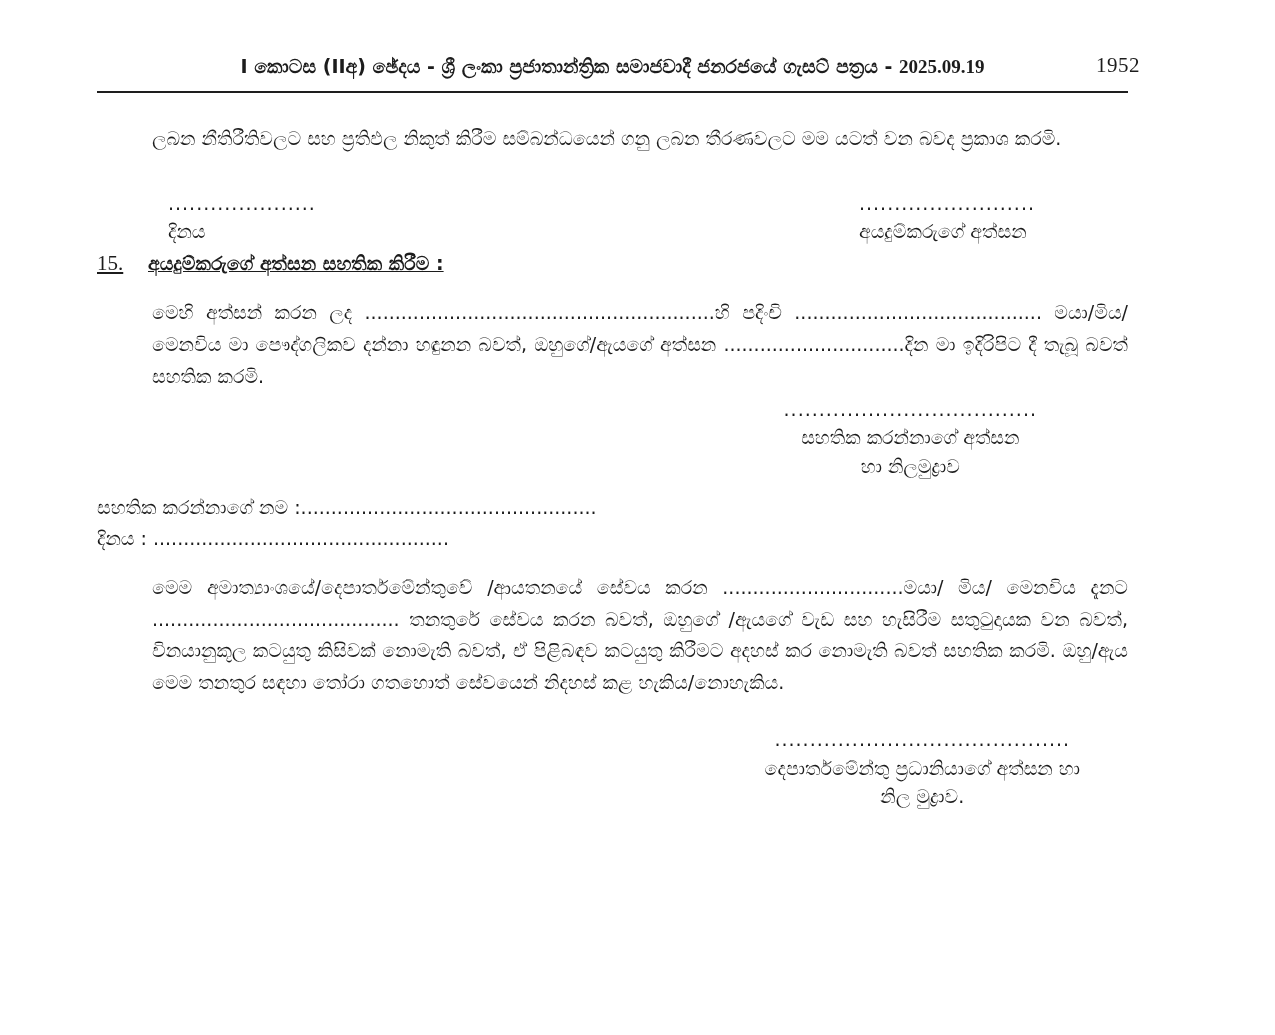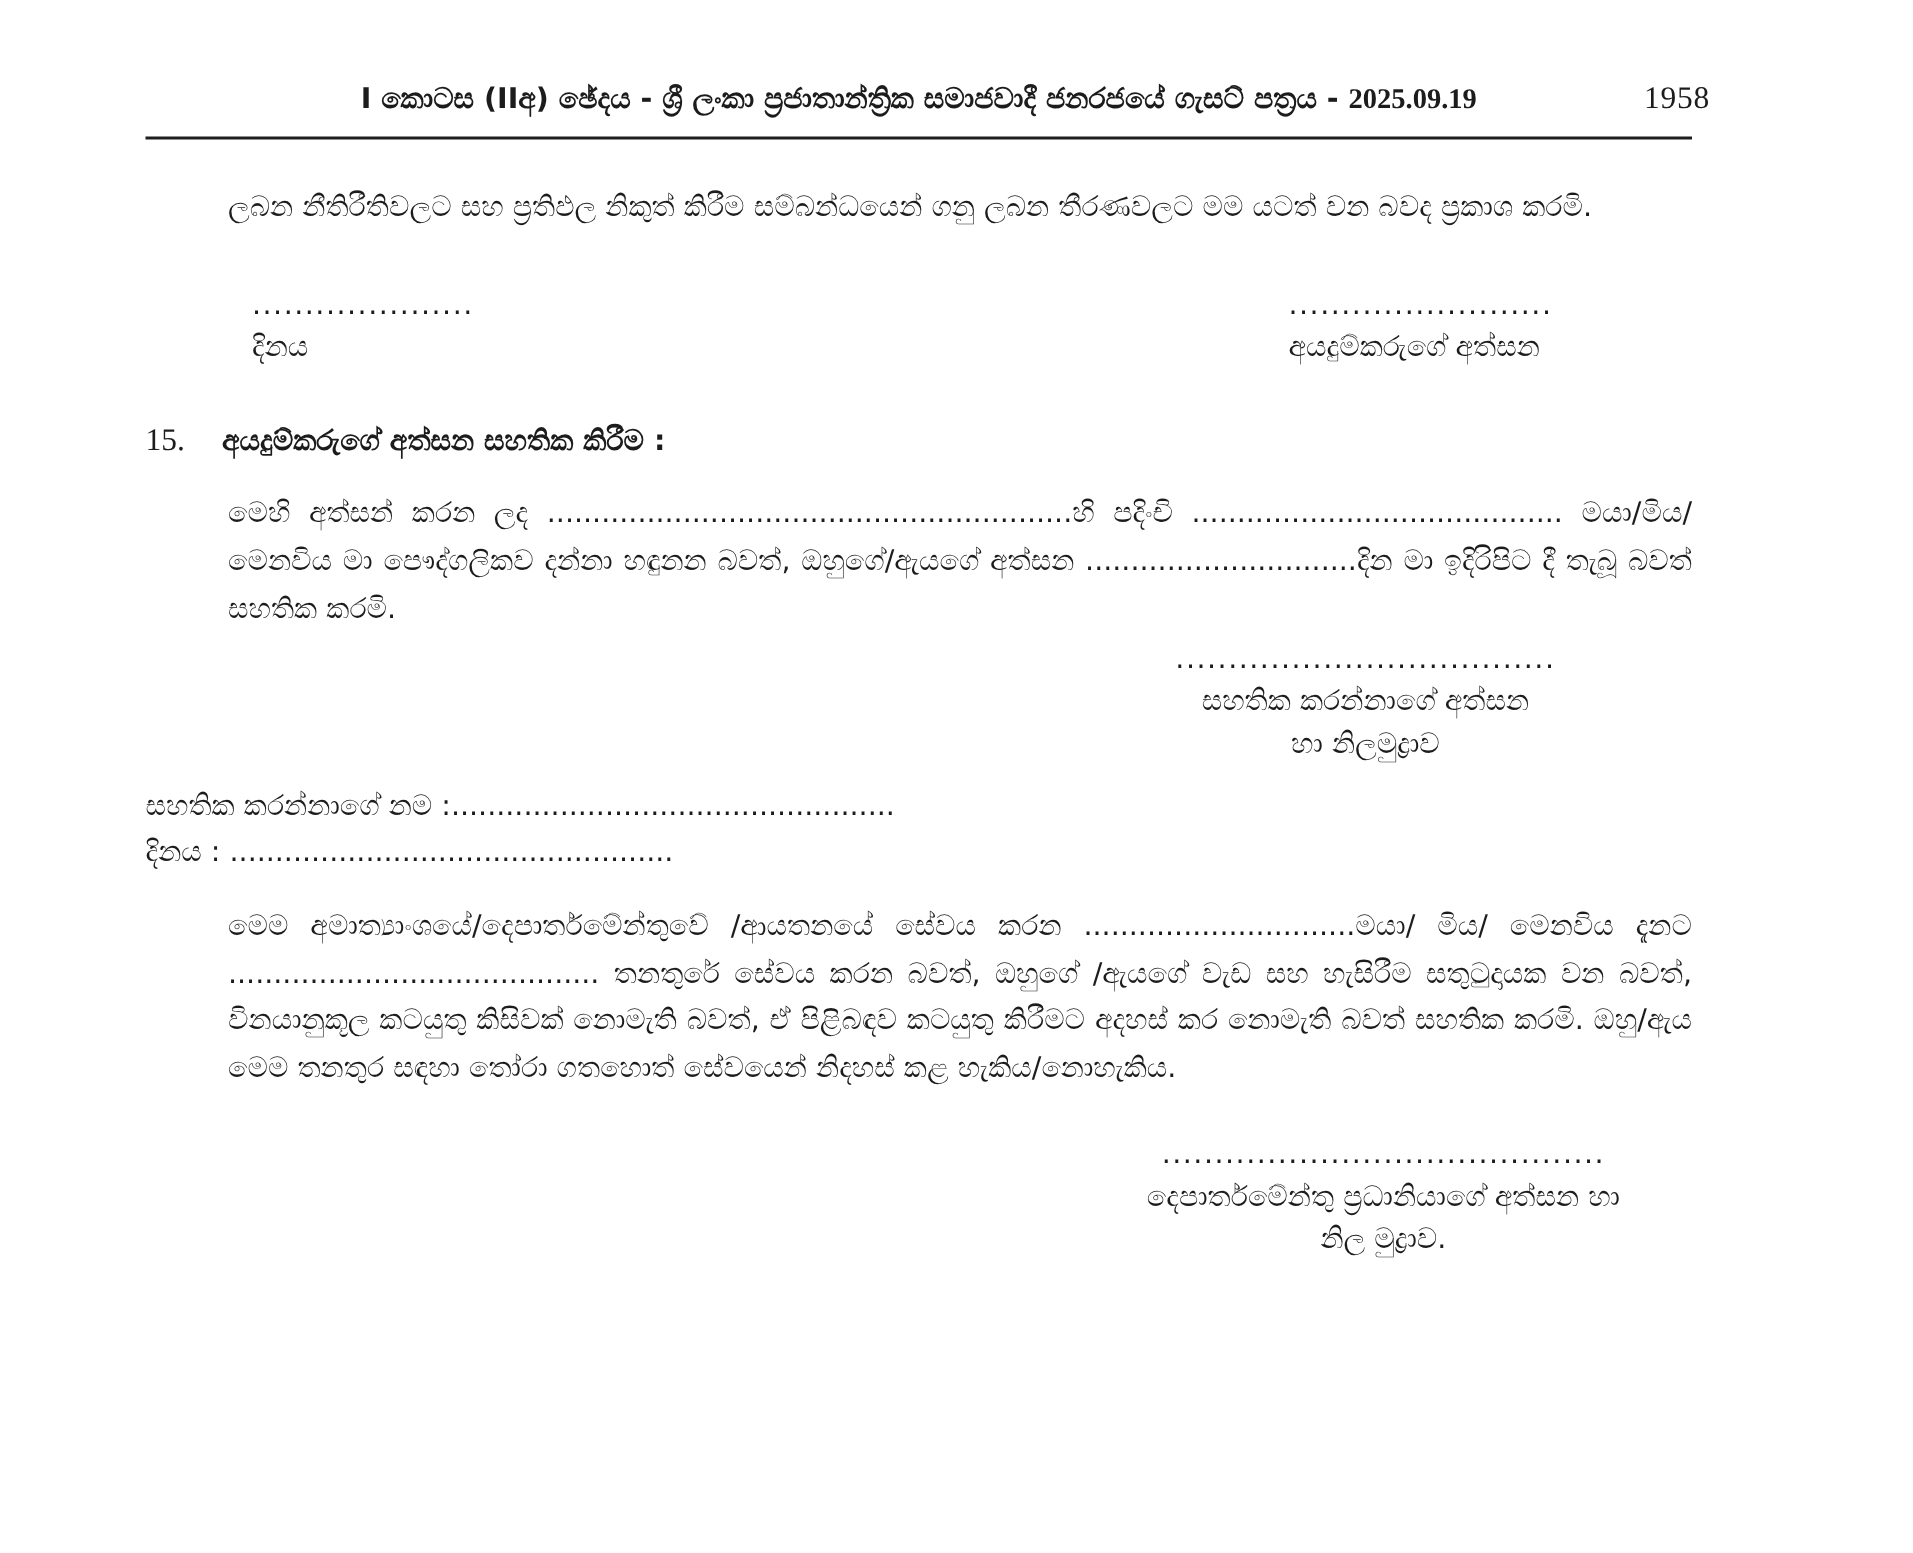--- a/index.html
+++ b/index.html
@@ -26,21 +26,21 @@
   .par { text-align:justify; margin-left:55px; }
   .par.first { margin-top:30px; }
 
   
   .sig-row { display:flex; justify-content:space-between; margin-top:34px; line-height:1.5; }
   .sig-row .item.left  { margin-left:71px; }
   .sig-row .item.right { margin-right:93px; }
   .dots { letter-spacing:1px; white-space:nowrap; }
 
   
-  .section-h { display:flex; margin-top:30px; align-items:baseline; }
+  .section-h { display:flex; align-items:baseline;text-decoration:underline; }
   .section-h .num { width:51px; flex:0 0 51px; font-family:"Liberation Serif", serif; font-size:21px; }
   .section-h .txt { font-weight:bold; }
 
   .par.p15 { margin-top:16px; }
 
   
   .sig-block { text-align:center; width:max-content; margin-left:auto; line-height:1.5; }
   .sig-block.s15 { margin-right:91px; margin-top:2px; }
   .sig-block.s16 { margin-right:48px; margin-top:26px; }
 
@@ -50,21 +50,21 @@
   .note { margin-left:55px; margin-top:22px; }
   .par.p16 { margin-top:18px; }
 </style>
 </head>
 <body>
 
 <div class="page">
 
   <header class="hdr">
     <span><span>I කොටස (IIඅ) ඡේදය - ශ්‍රී ලංකා ප්‍රජාතාන්ත්‍රික සමාජවාදී ජනරජයේ ගැසට් පත්‍රය - </span><span class="latin">2025.09.19</span></span>
-    <span class="pgnum latin">1958</span>
+    <span class="pgnum latin">1952</span>
     <div class="hdr-rule"></div>
   </header>
 
   <p class="par first">ලබන නීතිරීතිවලට සහ ප්‍රතිඵල නිකුත් කිරීම සම්බන්ධයෙන් ගනු ලබන තීරණවලට මම යටත් වන බවද ප්‍රකාශ කරමි.</p>
 
   <div class="sig-row">
     <div class="item left">
       <div class="dots">.....................</div>
       <div>දිනය</div>
     </div>

